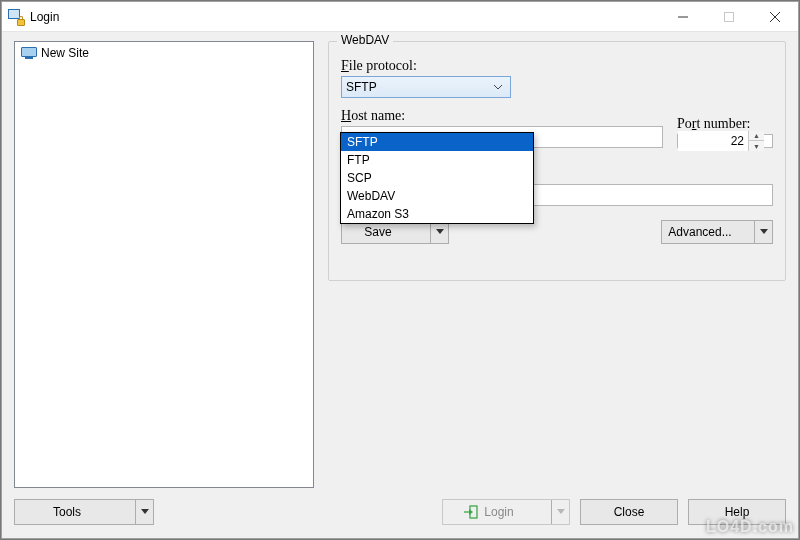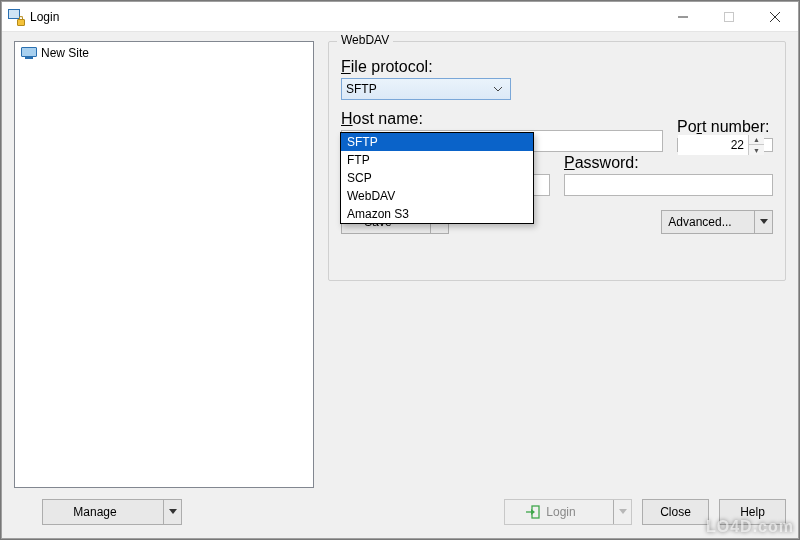--- a/index.html
+++ b/index.html
@@ -89,21 +89,21 @@
     position:relative;
     padding: 16px 12px 12px 12px;
     height: 240px;
   }
   .session-group .legend {
     position:absolute; top:-9px; left:8px;
     background:#f0f0f0; padding:0 4px;
     color:#000; font-size:12px;
   }
 
-  .lbl { font-size:16px; color:#000; display:block; margin-bottom:2px;}
+  .lbl { font-size:14px; color:#000; display:block; margin-bottom:2px;font-family:Liberation Serif, serif;}
   .lbl .ul { text-decoration: underline; }
 
   .proto-row { margin-bottom: 10px; }
   .combo {
     width:170px; height:22px;
     border:1px solid #7aa7d8;
     background:linear-gradient(#eaf3fb,#dce9f7);
     display:flex; align-items:center;
     font-size:12px; padding:0 4px;
     position:relative; cursor:default;
@@ -119,21 +119,21 @@
     background:#fff;
     border:1px solid #000;
     z-index: 50;
     box-shadow: 2px 3px 6px rgba(0,0,0,.25);
   }
   .dropdown .opt {
     height:18px; line-height:18px; padding:0 6px; font-size:12px;
   }
   .dropdown .opt.sel { background:#0a63c9; color:#fff; }
 
-  .hp-row { display:flex; gap:14px; margin-bottom:2px; align-items:flex-end;}
+  .hp-row { display:flex; gap:14px; margin-bottom:18px; align-items:flex-end;}
   .host-col { flex:1; }
   .port-col { width:96px; }
   .textbox {
     height:22px; width:100%;
     border:1px solid #b6b6b6; background:#fff;
     padding:0 4px; font-size:12px;
   }
   .spin {
     height:14px; width:96px;
     border:1px solid #b6b6b6; background:#fff;
@@ -176,21 +176,21 @@
   }
   .bottom-bar .btn { height:26px; }
   .bottom-bar .wide { width:140px; }
   .bottom-bar .gap1 { width:28px; }
   .bottom-bar .push { margin-left:auto; }
   .login-btn { width:108px; color:#8a8a8a; border-color:#c8c8c8; background:#efefef;}
   .login-btn .ic {
     width:14px; height:14px; margin-right:6px;
     display:inline-flex; align-items:center; justify-content:center;
   }
-  .std-btn { width:67px;text-align:center; }
+  .std-btn { width:98px;text-align:center; }
   .spacer-sm { width:10px; }
 
   
   .wm {
     position:absolute; right:6px; bottom:4px;
     font-size:16px; letter-spacing:1px;
     color:rgba(255,255,255,.6); font-weight:600;
     text-shadow:0 0 4px rgba(0,0,0,.5);
     pointer-events:none;
     padding-left:32px;
@@ -271,24 +271,20 @@
               </div>
             </div>
           </div>
         </div>
 
         <div class="up-row">
           <div>
             <label class="lbl"><span class="ul">U</span>ser name:</label>
             <input class="textbox" value="" style="">
           </div>
-          <div>
-            <label class="lbl"><span class="ul">P</span>assword:</label>
-            <input class="textbox" type="password" value="" style="">
-          </div>
         </div>
 
         <div class="btn-row">
           <div class="btn split save">
             <span>Save</span>
             <span class="drop">
               <svg width="8" height="6">
                   <polygon points="0,0 8,0 4,5" fill="#333"></polygon>
                 </svg>
             </span>
@@ -299,29 +295,29 @@
               <svg width="8" height="6">
                   <polygon points="0,0 8,0 4,5" fill="#333"></polygon>
                 </svg>
             </span>
           </div>
         </div>
       </div>
     </div>
 
     <div class="bottom-bar">
-      <div class="gap1"></div>
       <div class="btn split wide">
-        <span>Manage</span>
+        <span>Tools</span>
         <span class="drop">
             <svg width="8" height="6">
               <polygon points="0,0 8,0 4,5" fill="#333"></polygon>
             </svg>
           </span>
       </div>
+      <div class="gap1"></div>
 
       <div class="push"></div>
 
       <div class="btn split login-btn" style="width:128px;">
         <span class="ic">
           <svg width="14" height="14">
               <rect x="6" y="1" width="7" height="12" fill="none" stroke="#3fa64b" stroke-width="1.3"></rect>
               <polyline points="0,7 7,7" stroke="#3fa64b" stroke-width="1.3" fill="none"></polyline>
               <polygon points="5,4 9,7 5,10" fill="#3fa64b"></polygon>
             </svg>

